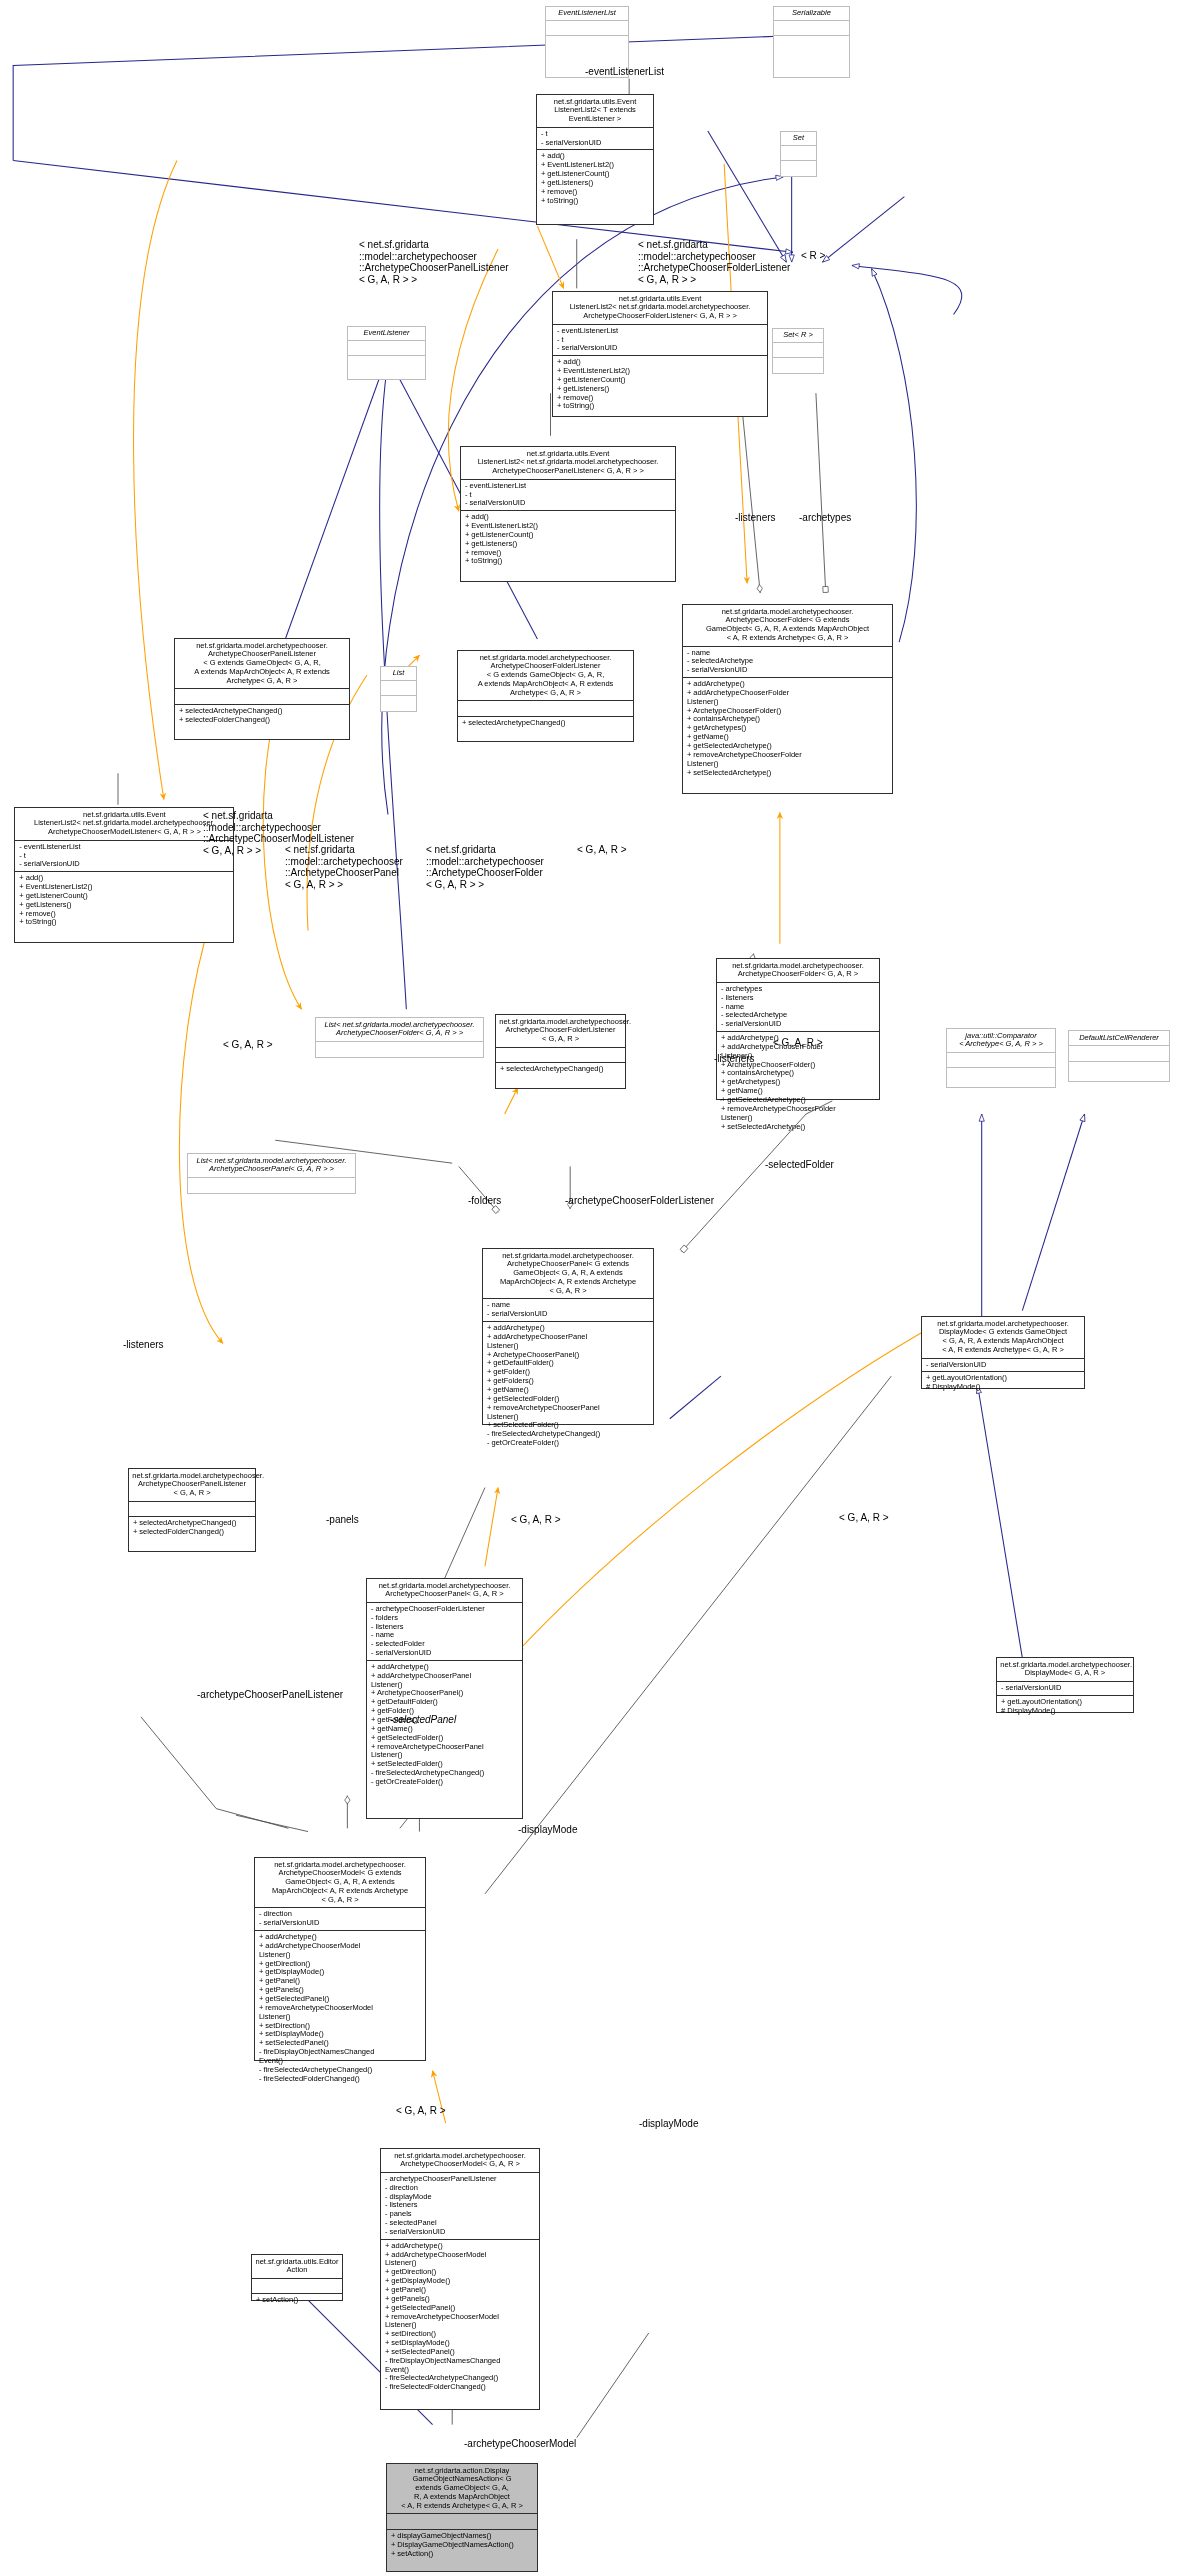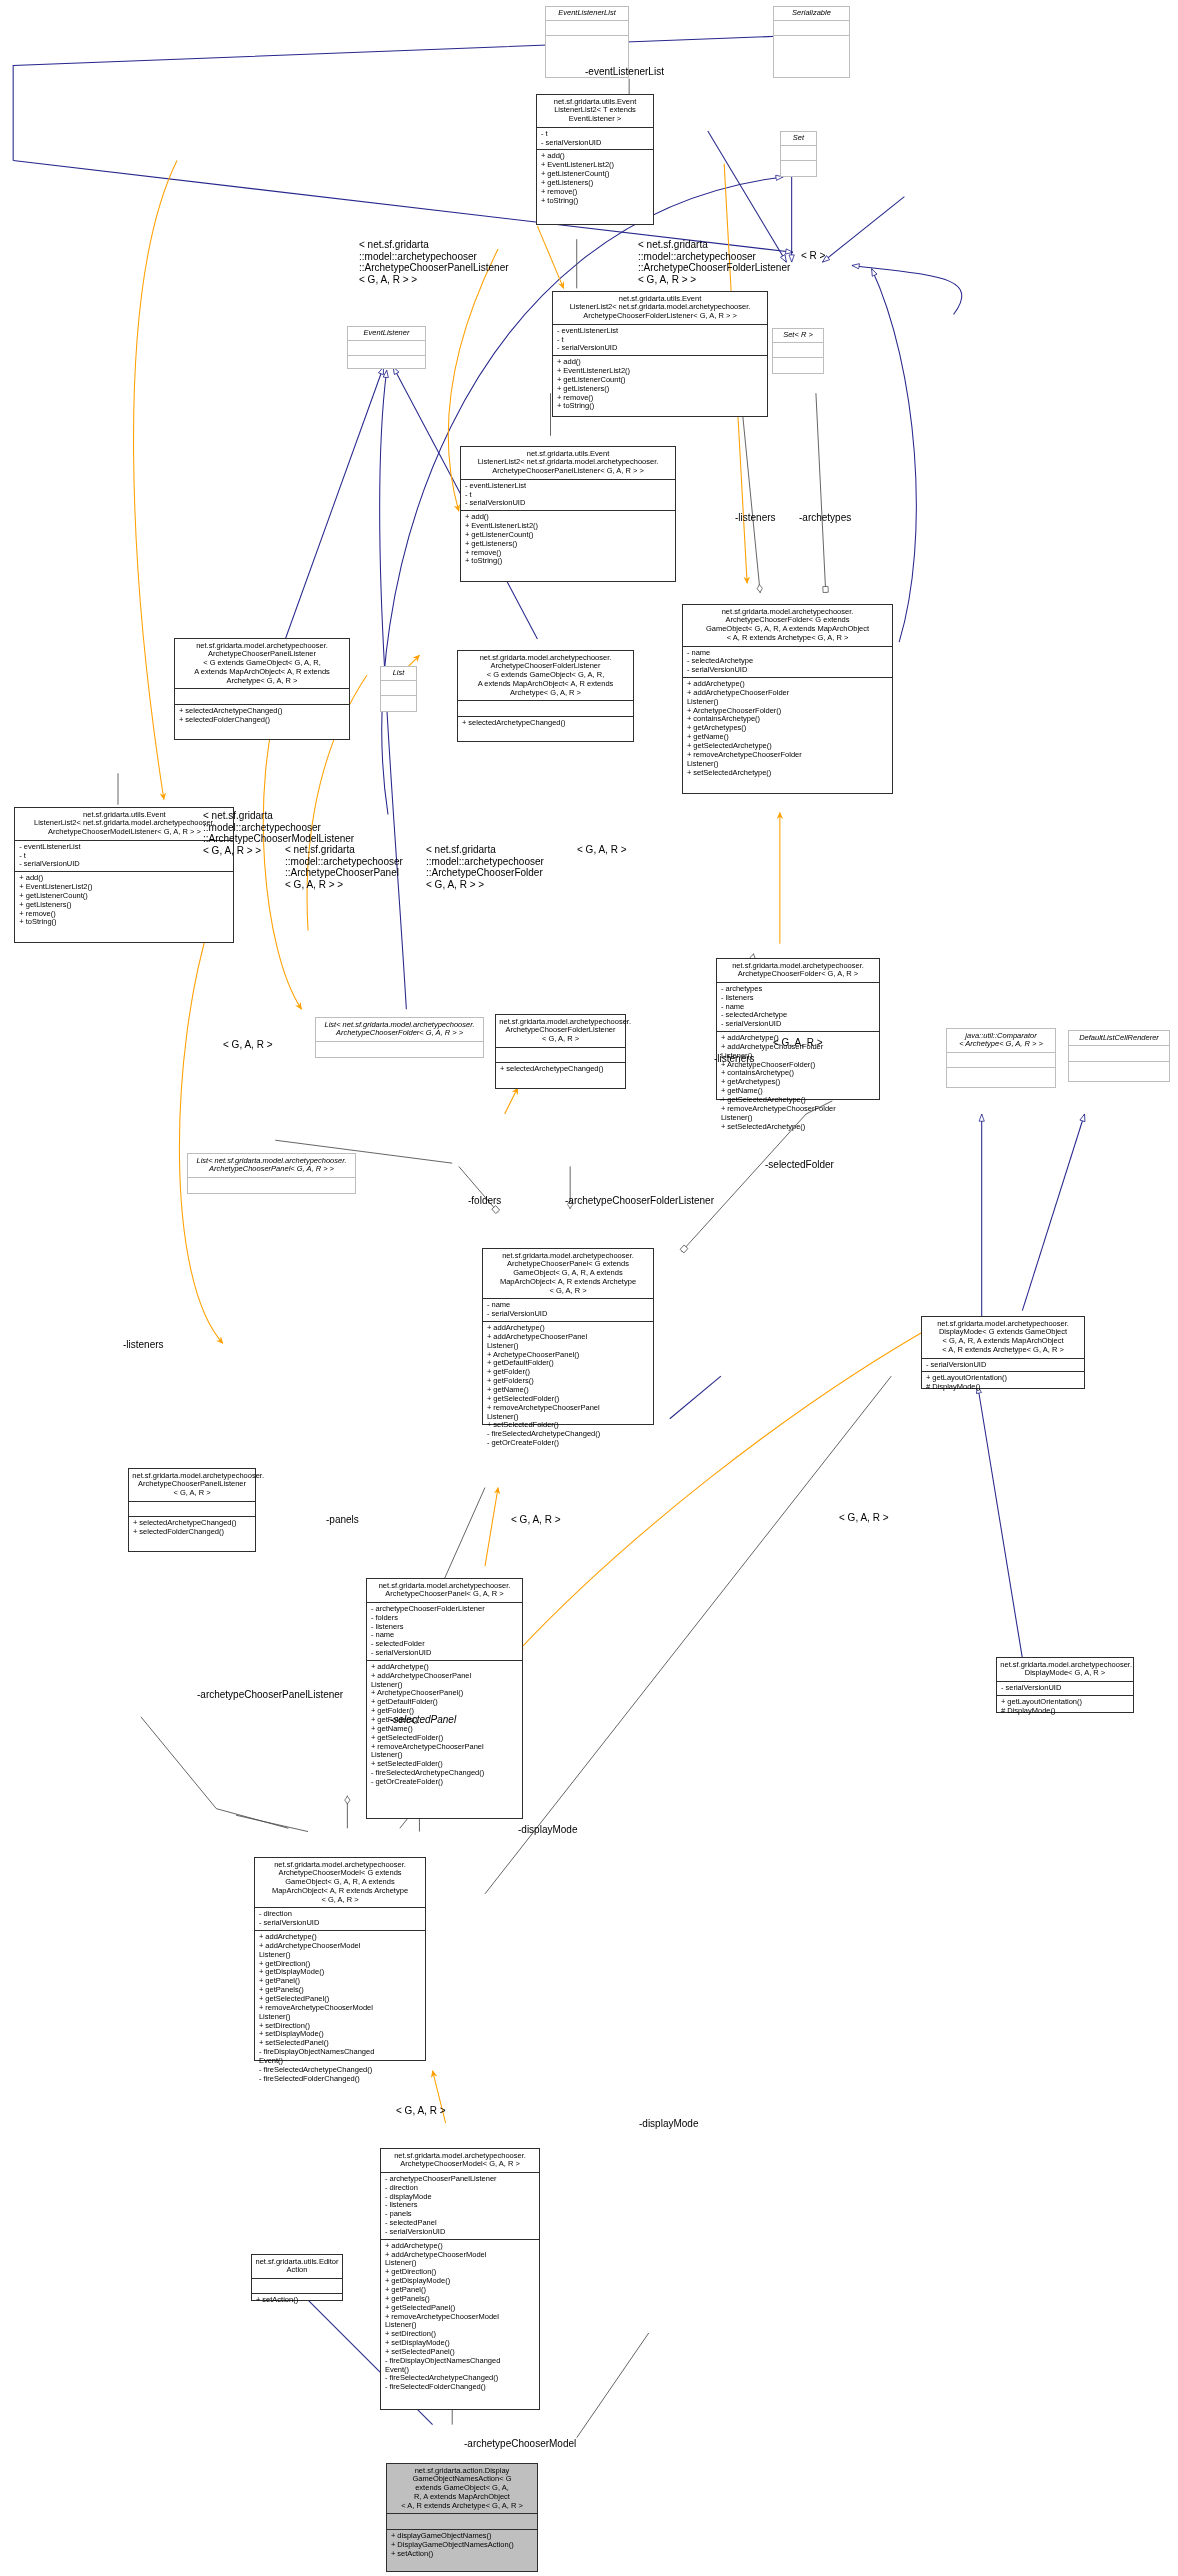--- a/index.html
+++ b/index.html
@@ -194,21 +194,21 @@
   </div>
 
   <div class="node grey-node small" style="left:380px;top:666px;width:37px;height:46px;">
     <div class="nd-title">List</div>
     <div class="nd-sep"></div>
     <div class="nd-attrs empty"></div>
     <div class="nd-sep"></div>
     <div class="nd-ops empty"></div>
   </div>
 
-  <div class="node grey-node small" style="left:347px;top:326px;width:79px;height:43px;">
+  <div class="node grey-node small" style="left:347px;top:326px;width:79px;height:54px;">
     <div class="nd-title">EventListener</div>
     <div class="nd-sep"></div>
     <div class="nd-attrs empty"></div>
     <div class="nd-sep"></div>
     <div class="nd-ops empty"></div>
   </div>
 
   <div class="node" style="left:536px;top:94px;width:118px;height:131px;">
     <div class="nd-title">net.sf.gridarta.utils.Event
 ListenerList2&lt; T extends

